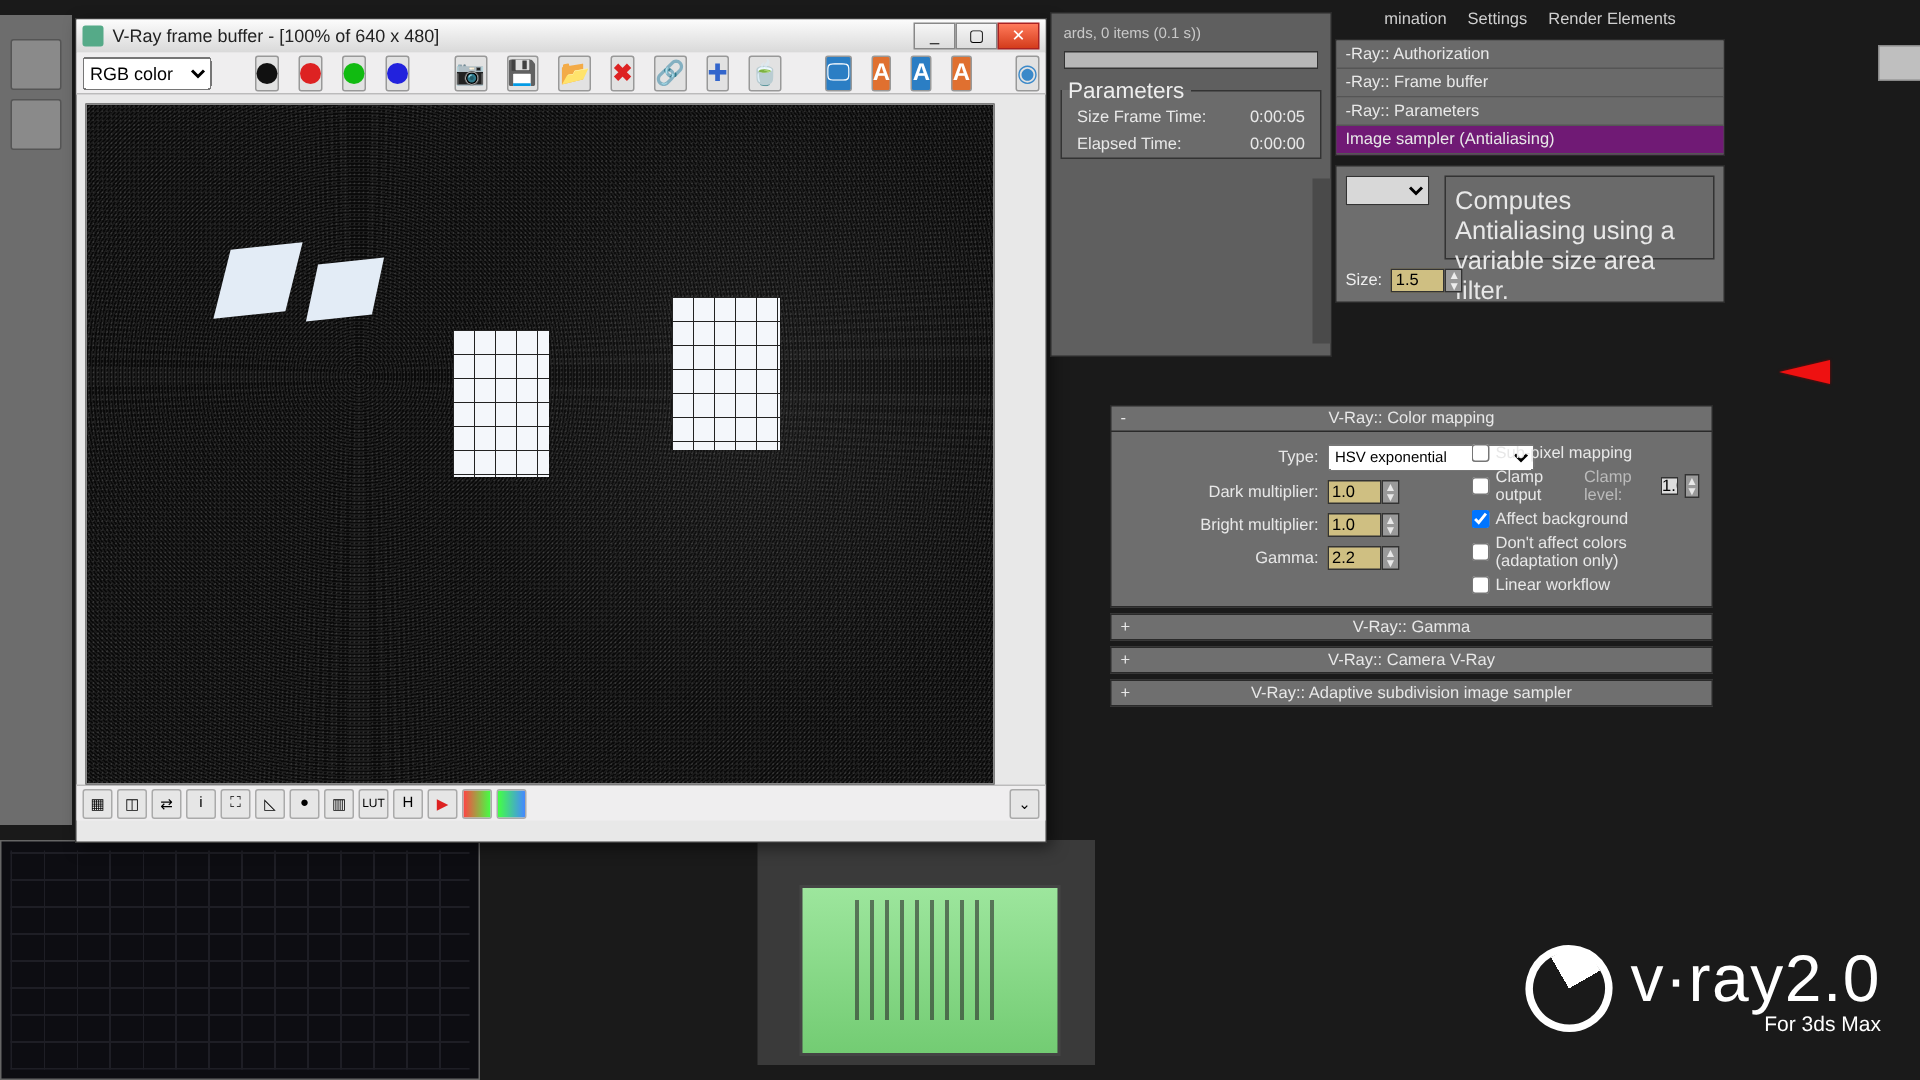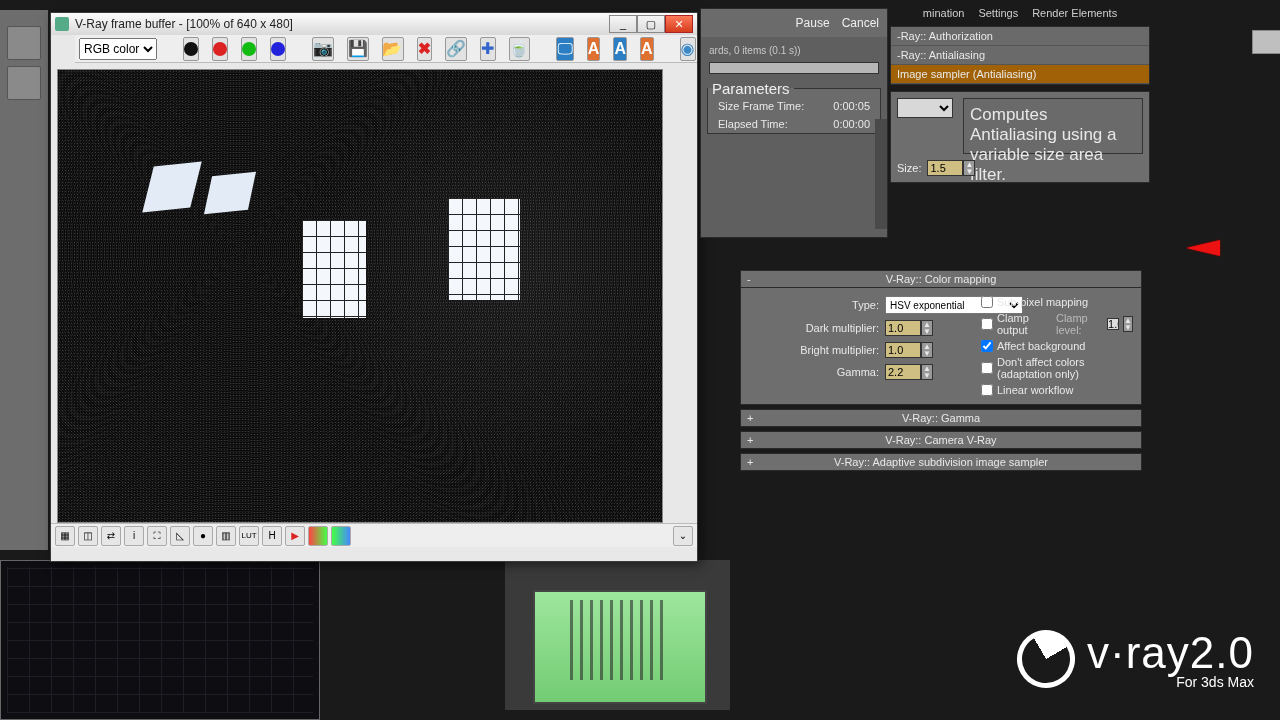--- a/index.html
+++ b/index.html
@@ -31,21 +31,21 @@
   background:#e8e8e8; border:1px solid #3a3a3a; box-shadow:3px 3px 10px rgba(0,0,0,.5); }
 .vfb-title { height:22px; background:linear-gradient(#fcfcfc,#d9d9d9);
   display:flex; align-items:center; padding:0 4px; font-size:12px; color:#222; }
 .vfb-title .icon{ width:14px;height:14px;background:#5a8; margin-right:6px;border-radius:2px }
 .vfb-title .spacer{ flex:1 }
 .vfb-sys { display:flex; gap:0; }
 .vfb-sys button{ width:28px;height:18px;border:1px solid #888;background:linear-gradient(#f6f6f6,#ddd);font-size:11px;line-height:14px;cursor:pointer }
 .vfb-sys .close{ background:linear-gradient(#ff7a5a,#d43c1c); color:#fff; border-color:#a22; }
 
 .vfb-toolbar { height:28px; background:#efeeef; border-bottom:1px solid #bbb;
-  display:flex; align-items:center; padding:2px 4px; gap:13px;margin-left:24px; }
+  display:flex; align-items:center; padding:2px 4px; gap:13px; }
 .vfb-toolbar select{ width:160px; height:22px; font-size:12px; }
 .vfb-toolbar .tbtn{ width:24px;height:24px;border:1px solid #999;background:#e2e2e2;
   display:flex;align-items:center;justify-content:center;cursor:pointer;border-radius:2px }
 .vfb-toolbar .sep{ width:6px }
 .circle-icon{width:14px;height:14px;border-radius:50%}
 .c-black{background:#111} .c-red{background:#d22} .c-green{background:#1b1} .c-blue{background:#22d}
 
 .vfb-canvas{ margin:6px 6px 0 6px; width:606px; height:454px; position:relative; background:#000;
   border:1px solid #888; overflow:hidden; }
 
@@ -87,21 +87,21 @@
 .progress-panel legend{font-size:15px;color:#eee;padding:0 4px}
 .prow{display:flex;justify-content:space-between;padding:3px 10px;font-size:11px;color:#e8e8e8}
 .progress-right-bar{position:absolute;right:0;top:110px;width:12px;height:110px;background:#4a4a4a}
 
 
 .settings{position:absolute;left:890px;top:6px;width:260px;height:446px;color:#e8e8e8;font-size:11px}
 .tabs-row{height:20px;display:flex;gap:6px;justify-content:center;font-size:11px;color:#cfcfcf}
 .tabs-row span{padding:1px 4px}
 .rollup-list{background:#6a6a6a;border:1px solid #2a2a2a}
 .rollup{padding:3px 6px;border-bottom:1px solid #555;background:#6a6a6a;cursor:pointer}
-.rollup.active{background:#a16207}
+.rollup.active{background:#701a75}
 .panel-body{background:#6e6e6e;border:1px solid #2a2a2a;padding:6px;margin-top:6px}
 .drop{height:20px;width:56px;background:#d8d8d8;border:1px solid #333}
 .desc-box{border:1px solid #333;background:#6a6a6a;padding:6px;height:56px;font-size:17px;color:#e8e8e8;
   display:flex;align-items:flex-start}
 .size-row{display:flex;align-items:center;gap:6px;margin-top:6px;font-size:11px;color:#eee}
 .spin{display:inline-flex;align-items:center}
 .spin input{width:36px;height:16px;font-size:11px;background:#cfbf82;border:1px solid #333;padding:0 2px}
 .spin .ar{width:12px;height:16px;background:#999;border:1px solid #333;font-size:8px;text-align:center;line-height:7px}
 
 
@@ -229,24 +229,20 @@
     <div class="sbtn">H</div>
     <div class="sbtn" style="color:#d22">▶</div>
     <div class="sbtn" style="background:linear-gradient(90deg,#f44,#4f4)"></div>
     <div class="sbtn" style="background:linear-gradient(90deg,#4f4,#48f)"></div>
     <div style="flex:1"></div>
     <div class="sbtn">⌄</div>
   </div>
 </div>
 
 <div class="progress-panel">
-  <div class="progress-top">
-    <button>Pause</button>
-    <button>Cancel</button>
-  </div>
   <div class="prog-mid">ards, 0 items (0.1 s))</div>
   <div class="prog-bar"></div>
   <fieldset>
     <legend>Parameters</legend>
     <div class="prow">
       <span>Size Frame Time:</span>
       <span>0:00:05</span>
     </div>
     <div class="prow">
       <span>Elapsed Time:</span>
@@ -257,21 +253,22 @@
 </div>
 
 <div class="settings">
   <div class="tabs-row">
     <span>mination</span>
     <span>Settings</span>
     <span>Render Elements</span>
   </div>
   <div class="rollup-list">
     <div class="rollup">-Ray:: Authorization</div>
-    <div class="rollup">-Ray:: Antialiasing</div>
+    <div class="rollup">-Ray:: Frame buffer</div>
+    <div class="rollup">-Ray:: Parameters</div>
     <div class="rollup active">Image sampler (Antialiasing)</div>
   </div>
 
   <div class="panel-body">
     <div style="display:flex;gap:10px;align-items:flex-start">
       <select class="drop"><option></option></select>
       <div class="desc-box" style="flex:1">Computes Antialiasing using a variable size area filter.</div>
     </div>
     <div class="size-row">
       <span>Size:</span>

